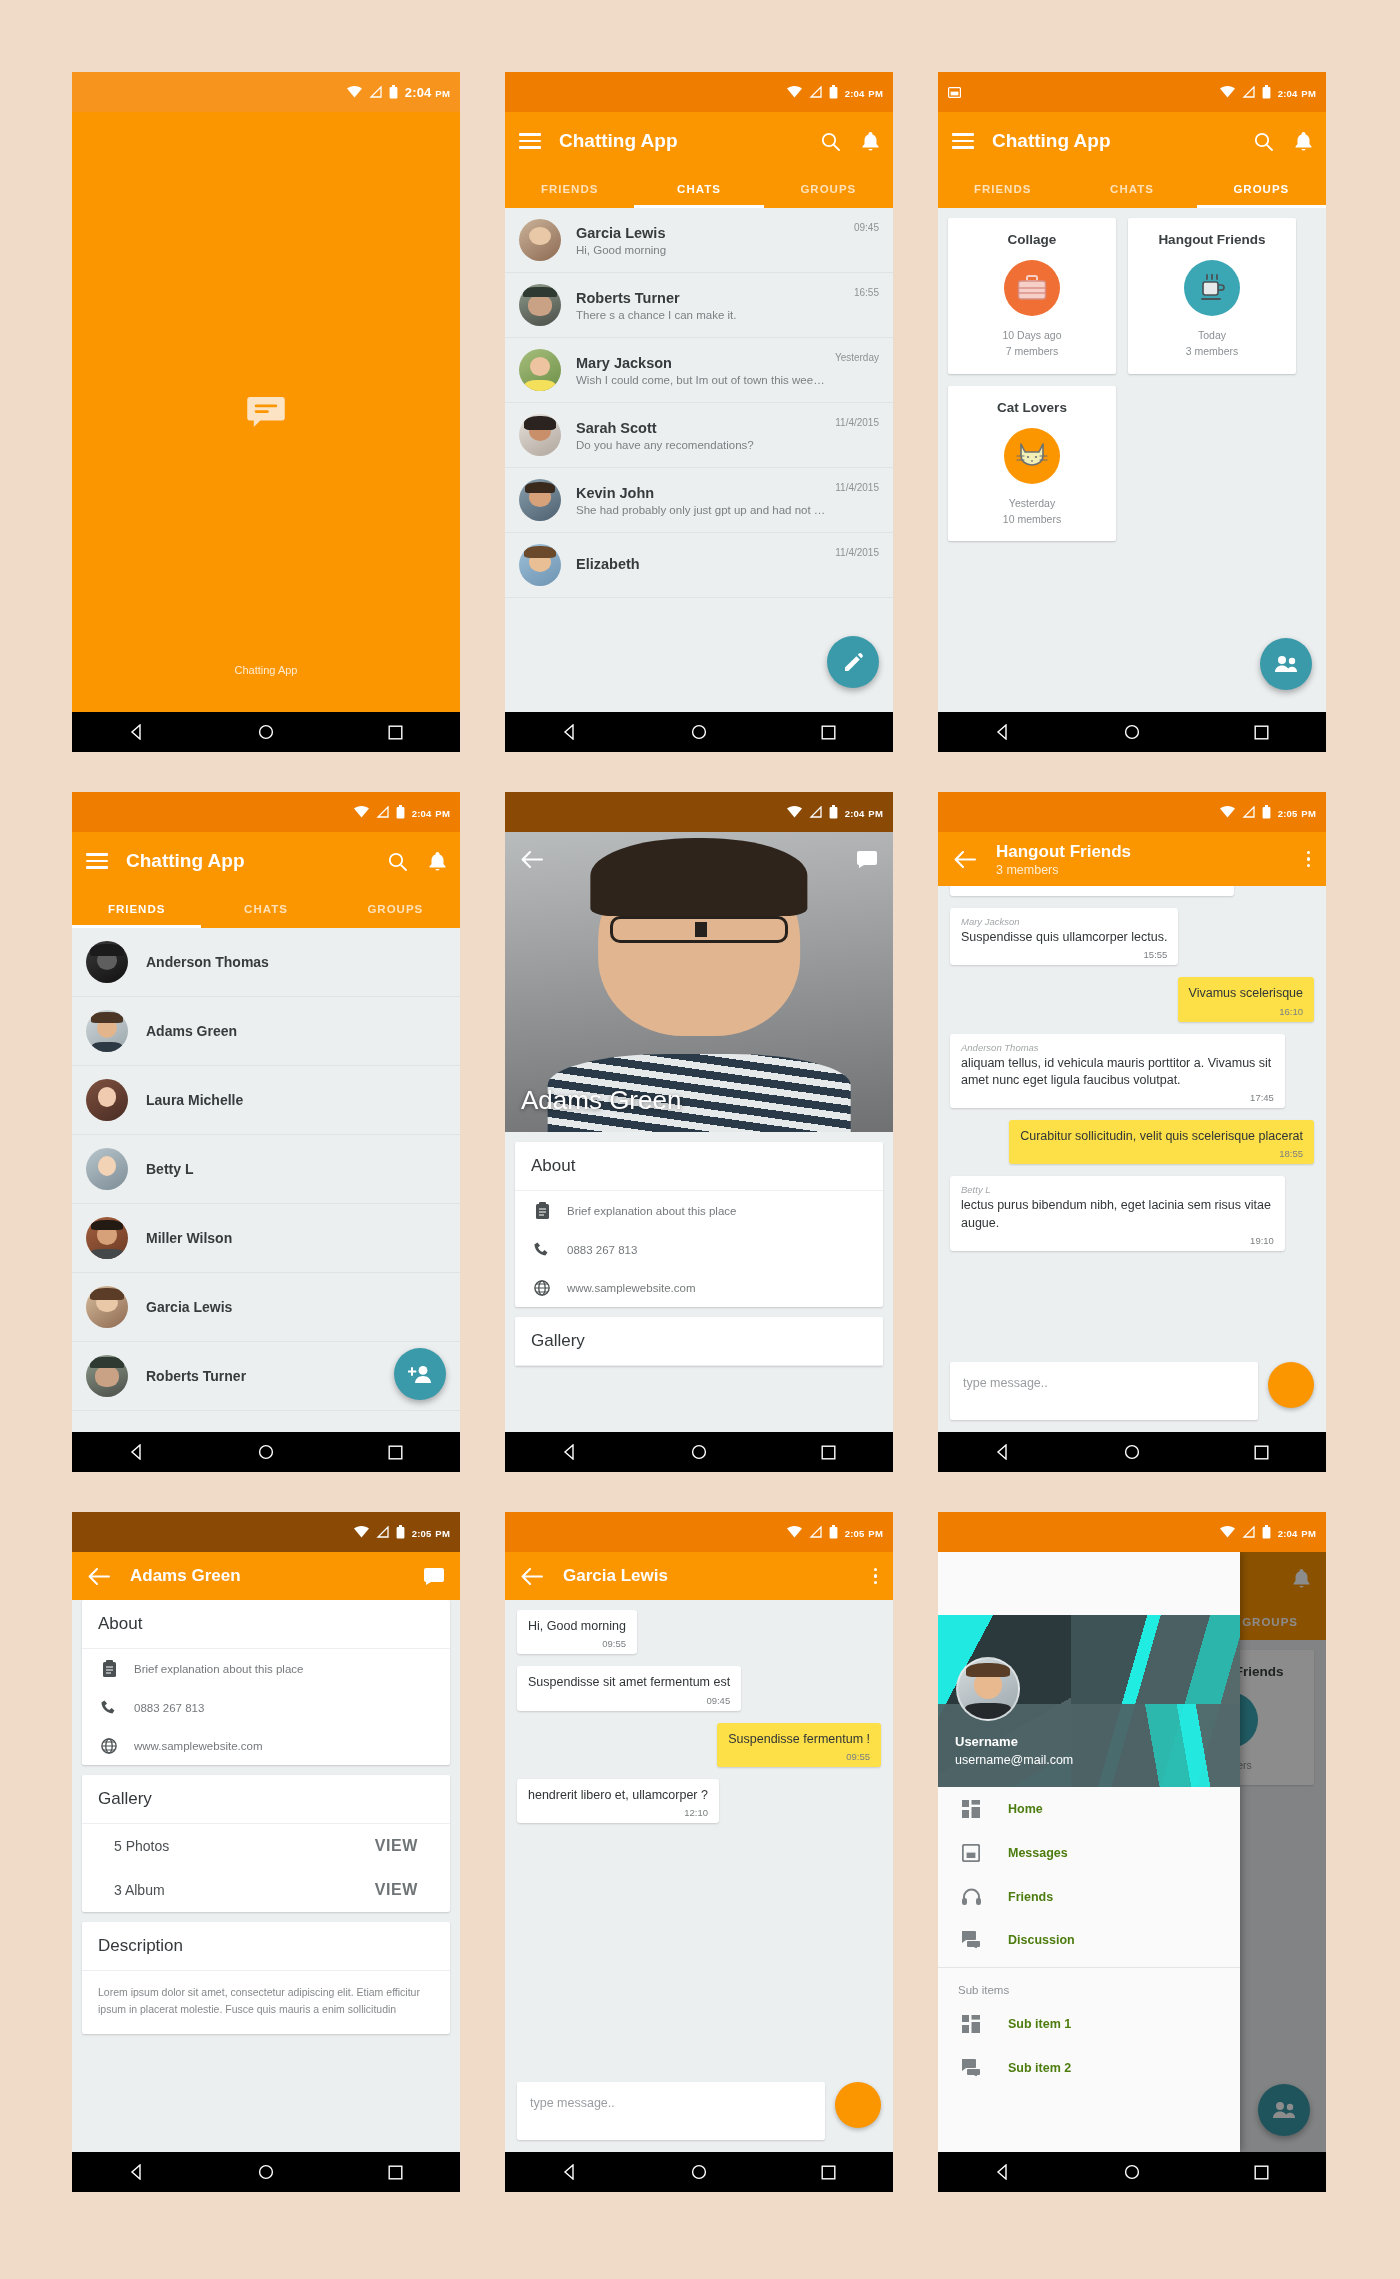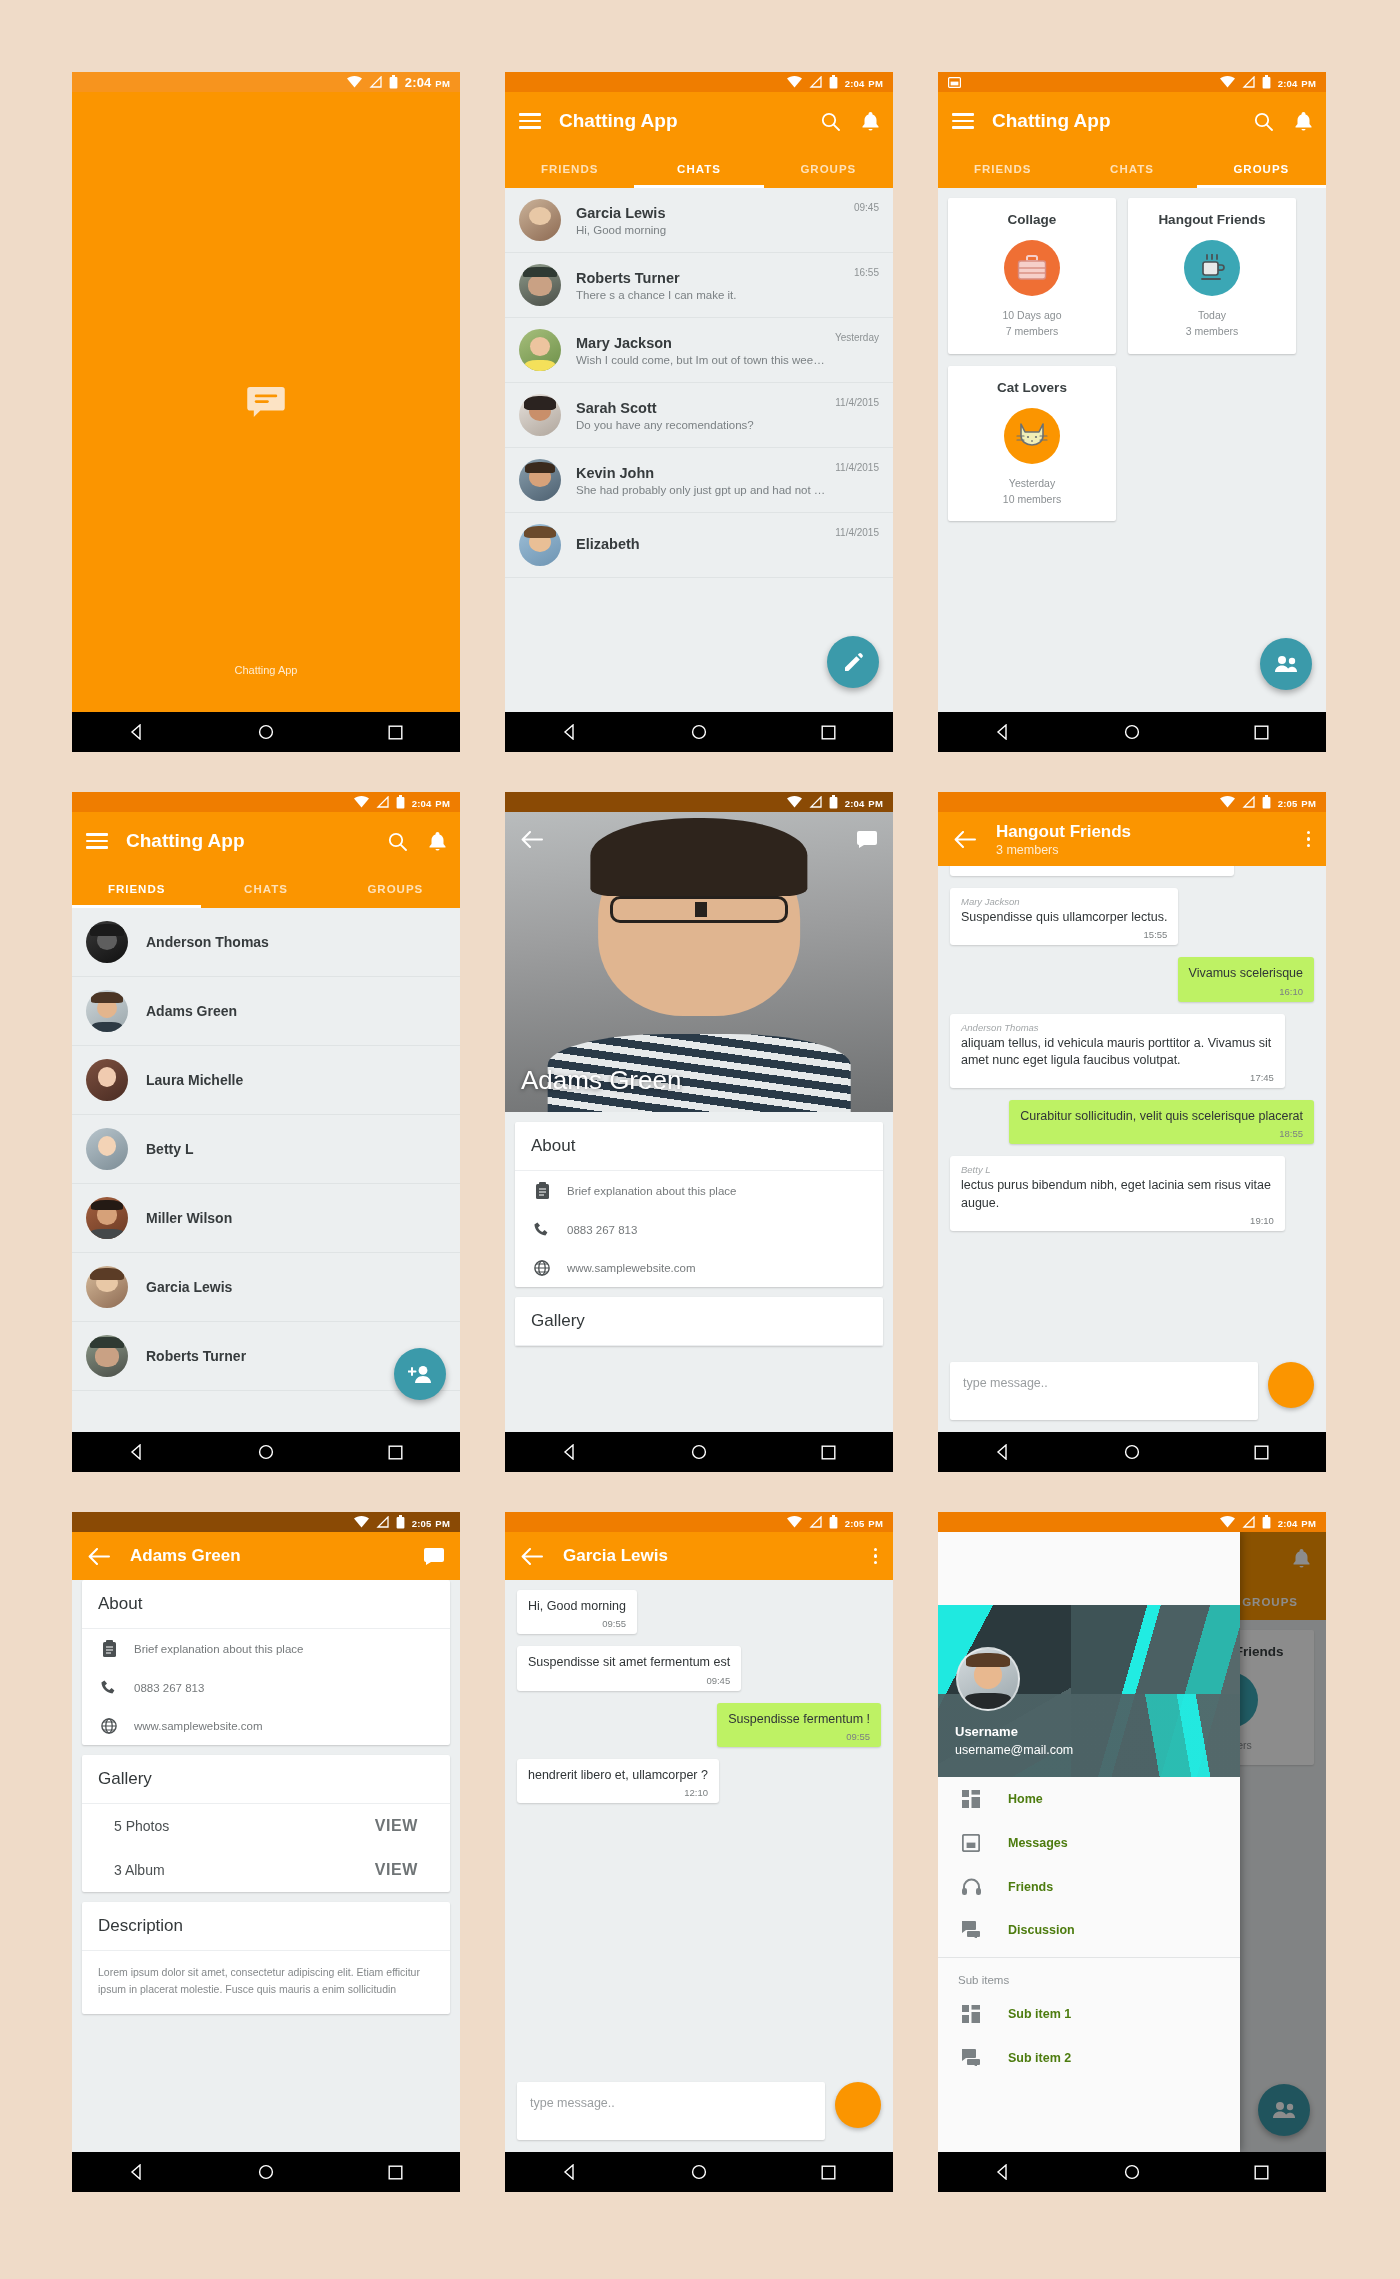--- a/index.html
+++ b/index.html
@@ -19,21 +19,21 @@
   }
   .phone {
     width: 388px; height: 680px;
     position: relative;
     display: flex; flex-direction: column;
     overflow: hidden;
     background: #eceff0;
   }
   
   .statusbar {
-    height: 20px; background: #ef7d00;
+    height: 40px; background: #ef7d00;
     display: flex; align-items: center; justify-content: flex-end;
     padding-right: 10px; gap: 7px;
     color: #fff; flex: 0 0 auto;
   }
   .statusbar.dim { background: #8a4a05; }
   .statusbar.plain { background: #f7941e; }
   .sb-time { font-size: 13px; font-weight: bold; letter-spacing: .2px; }
   .sb-time span { font-size: 9.5px; }
   .sb-ico { display:block; }
   
@@ -96,21 +96,21 @@
   .arow .aicon { width:22px; flex:0 0 auto; display:flex; justify-content:center; }
   .arow .atx { font-size:11.5px; color:#75797b; margin-left:14px; }
   .grow { display:flex; align-items:center; justify-content:space-between; padding: 13px 32px; }
   .grow .gl { font-size:14px; color:#4a4f51; }
   .grow .gv { font-size:16px; color:#6f7476; font-weight:bold; letter-spacing:.6px; }
   .desc { font-size:10.5px; color:#85898b; line-height:1.62; padding: 13px 16px 16px; }
   
   .chatbody { padding: 10px 12px; display:flex; flex-direction:column; gap:12px; overflow:hidden; height:100%; }
   .bub { max-width: 84%; border-radius:3px; padding: 8px 11px 5px; box-shadow:0 1px 2px rgba(0,0,0,.15); }
   .bub.inb { background:#fff; align-self:flex-start; }
-  .bub.outb { background:#bef264; align-self:flex-end; }
+  .bub.outb { background:#fde047; align-self:flex-end; }
   .bub .who { font-size:9.5px; color:#a3a7a9; font-style:italic; margin-bottom:2px; }
   .bub .tx { font-size:12.5px; color:#303537; line-height:1.38; }
   .bub .tt { font-size:9.5px; color:#7c8082; text-align:right; margin-top:3px; }
   .composer { position:absolute; left:12px; right:12px; bottom:12px; display:flex; align-items:flex-start; gap:10px; }
   .composer .fieldbox { flex:1; background:#fff; border-radius:2px; height:58px; padding:11px 13px; box-shadow:0 1px 2px rgba(0,0,0,.15); }
   .composer .fieldbox span { font-size:12.5px; color:#9a9ea0;text-align:right; }
   .composer .sendfab { width:46px; height:46px; border-radius:50%; background:#fb9500; flex:0 0 auto; box-shadow:0 2px 4px rgba(0,0,0,.25); }
   
   .backbar { background:#fb9500; color:#fff; display:flex; align-items:center; padding:0 16px; height:48px; flex:0 0 auto; }
   .backbar .ttl { font-size:17px; font-weight:bold; margin-left:20px; flex:1; }

